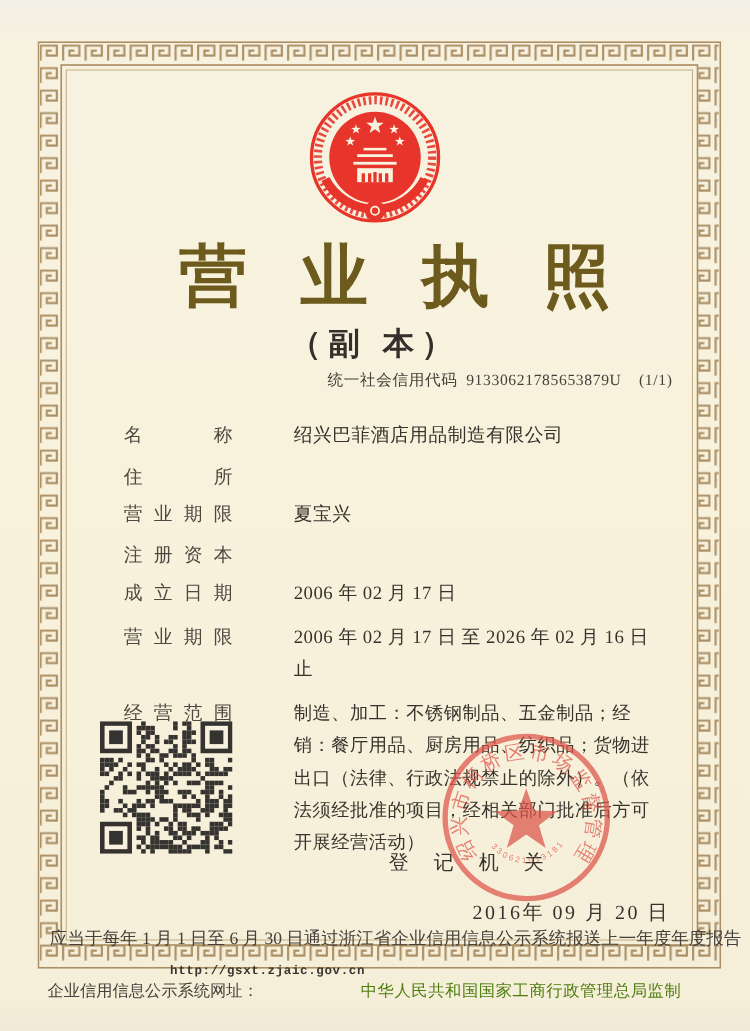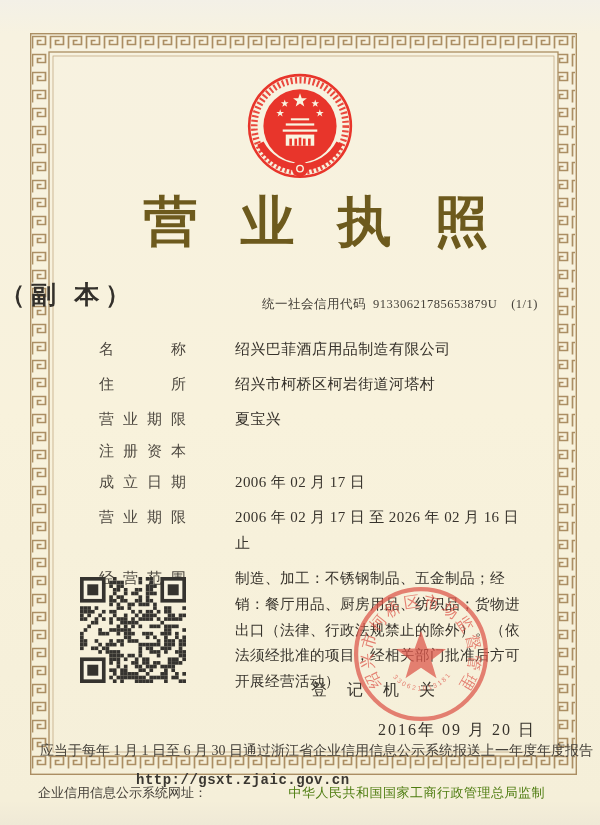--- a/index.html
+++ b/index.html
@@ -5,21 +5,21 @@
   html,body{margin:0;padding:0;}
   body{width:600px;height:825px;position:relative;overflow:hidden;
        font-family:"Liberation Serif", serif;
        background:linear-gradient(180deg,#f3f0e7 0%,#f7f2e0 4%,#f8f2dc 50%,#f5efd9 97%,#efe9d6 100%);}
   .frame{position:absolute;left:30px;top:33px;width:547px;height:742px;}
   .frame svg{position:absolute;inset:0;}
   .emblem{position:absolute;left:232px;top:70px;width:136px;height:122px;}
   .title{position:absolute;left:0;top:194px;width:100%;text-align:center;
          font-family:"Liberation Sans", sans-serif;font-weight:900;font-size:54px;
          color:#6d5a1d;letter-spacing:14px;text-indent:14px;line-height:1;padding-left:16px;}
-  .subtitle{position:absolute;left:0;top:278px;width:100%;text-align:left;
+  .subtitle{position:absolute;left:0;top:258px;width:100%;text-align:center;
             font-size:25px;color:#33302b;letter-spacing:6px;font-weight:600;}
   .creditline{position:absolute;right:62px;top:296px;font-size:12.5px;color:#45413a;
               letter-spacing:.5px;white-space:nowrap;}
   .creditline .code{margin-left:7px;}
   .creditline .page{margin-left:14px;}
   .fields{position:absolute;left:99px;top:337px;width:430px;}
   .row{display:flex;align-items:baseline;margin-bottom:9.2px;gap:34px;}
   .row .lab{width:87px;flex:0 0 87px;font-size:15px;color:#4d4840;
             text-align:justify;text-align-last:justify;letter-spacing:0;}
   .row .val{margin-left:15px;font-size:15px;color:#37332c;line-height:25.8px;
@@ -27,21 +27,21 @@
   .row.scope .val{font-size:14.6px;}
   .qr{position:absolute;left:80px;top:577px;width:106px;height:106px;}
   .reg-label{position:absolute;left:268px;top:680px;font-size:16px;color:#37332c;
              letter-spacing:8px;white-space:nowrap;margin-left:43px;}
   .seal{position:absolute;left:350px;top:583px;width:142px;height:142px;}
   .issue-date{position:absolute;left:378px;top:720px;font-size:16px;color:#37332c;
               letter-spacing:2px;white-space:nowrap;text-align:right;}
   .notice{position:absolute;left:40px;top:742px;width:520px;text-align:center;
           font-size:14px;color:#45413a;white-space:nowrap;}
   .site-url{position:absolute;left:136px;top:772px;font-family:"Liberation Mono", monospace;
-            font-size:14px;font-weight:bold;color:#3a3731;letter-spacing:.5px;}
+            font-size:10px;font-weight:bold;color:#3a3731;letter-spacing:.5px;}
   .site-label{position:absolute;left:38px;top:784px;font-size:13px;color:#45413a;}
   .issuer{position:absolute;right:55px;top:784px;font-size:13px;color:#4d7c0f;letter-spacing:.5px;}
 </style>
 </head>
 <body>
 
 <div class="frame">
   <svg viewBox="0 0 547 742">
     <defs>
       <pattern id="meander" patternUnits="userSpaceOnUse" width="18" height="18">
@@ -87,21 +87,20 @@
   <span>统一社会信用代码</span><span class="code">91330621785653879U</span><span class="page">(1/1)</span>
 </div>
 
 <div class="fields">
   <div class="row">
     <span class="lab">名称</span>
     <span class="val">绍兴巴菲酒店用品制造有限公司</span>
   </div>
   <div class="row">
     <span class="lab">住所</span>
-    <span class="val">绍兴市柯桥区柯岩街道河塔村</span>
   </div>
   <div class="row">
     <span class="lab">营业期限</span>
     <span class="val">夏宝兴</span>
   </div>
   <div class="row">
     <span class="lab">注册资本</span>
   </div>
   <div class="row">
     <span class="lab">成立日期</span>

